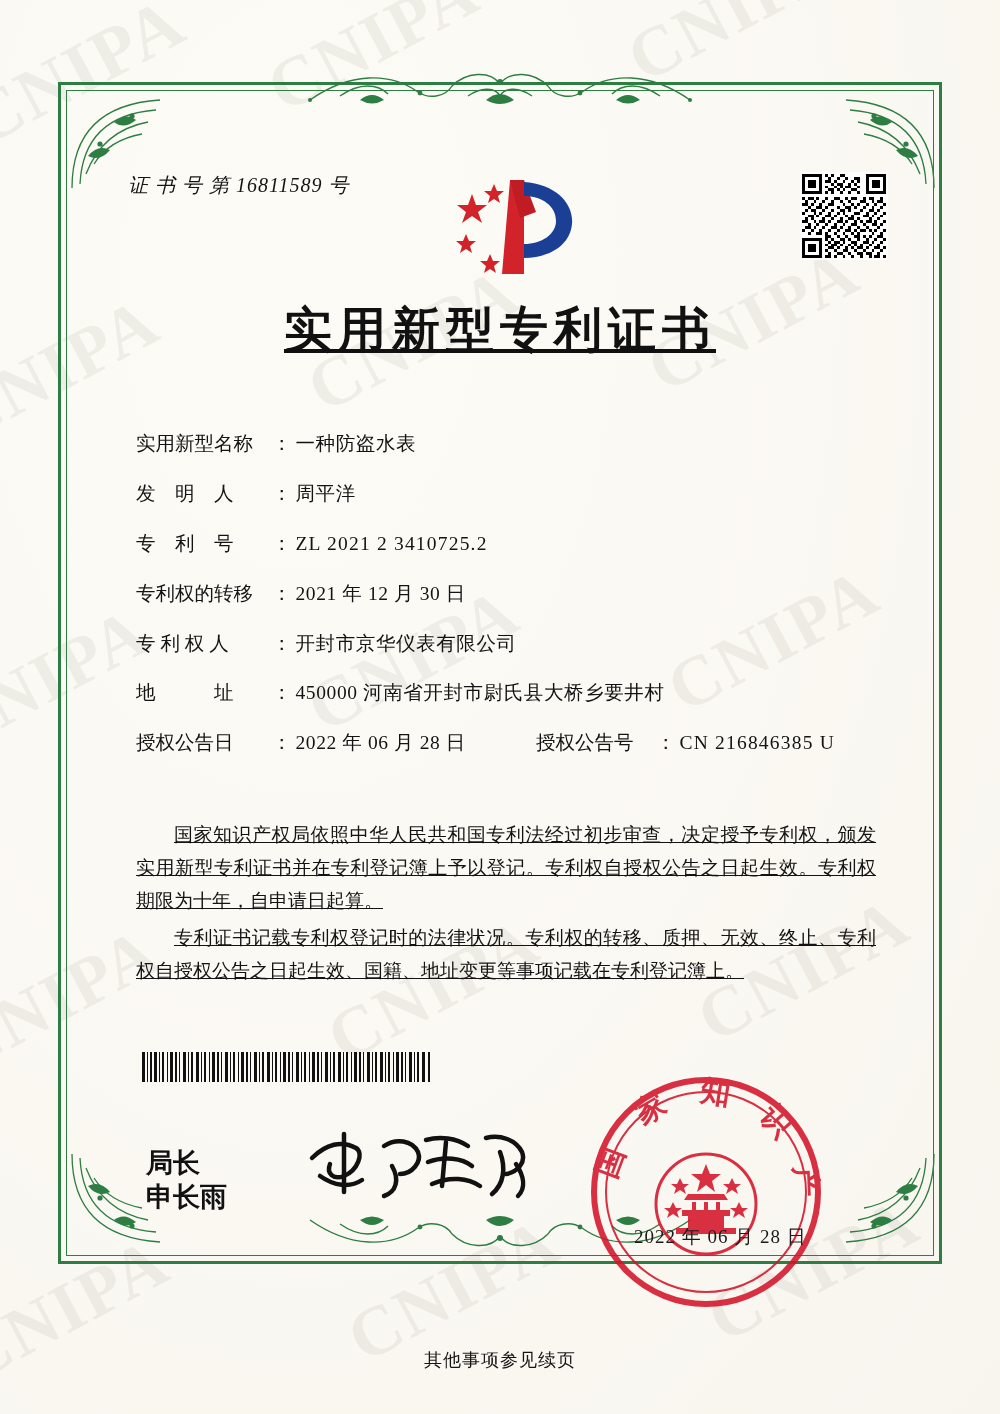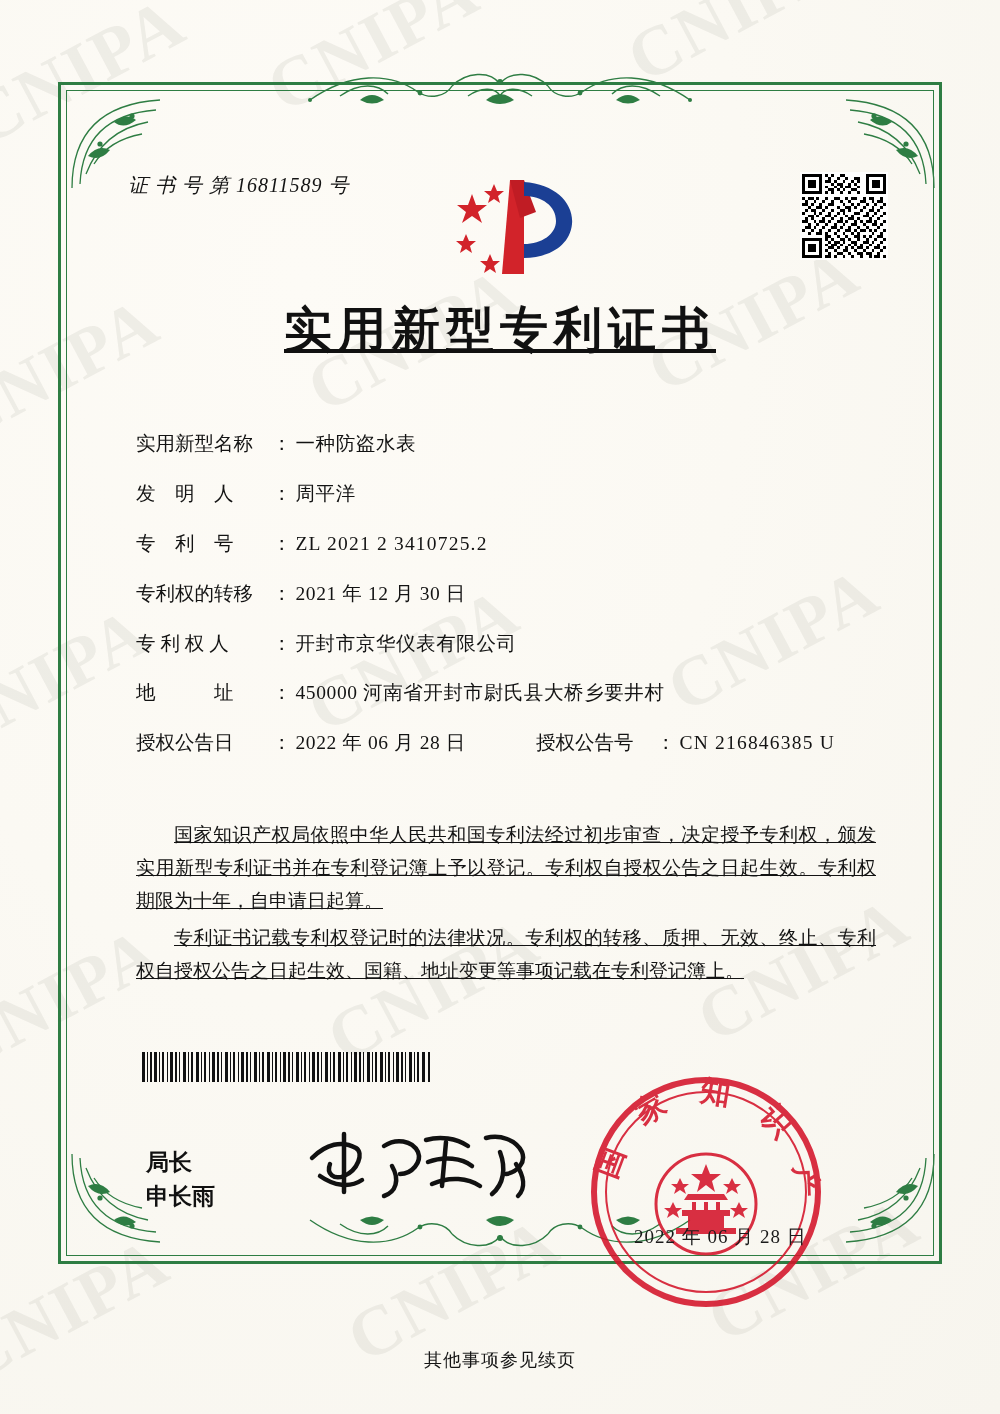--- a/index.html
+++ b/index.html
@@ -162,21 +162,21 @@
     top: 1052px;
     width: 290px;
     height: 30px;
   }
 
   
   .sig-label {
     position: absolute;
     left: 146px;
     top: 1146px;
-    font-size: 23px;
+    font-size: 27px;
     font-weight: 700;
     line-height: 34px;
     color: #111;
   }
   .sig-script {
     position: absolute;
     left: 300px;
     top: 1118px;
     width: 240px;
     height: 90px;

